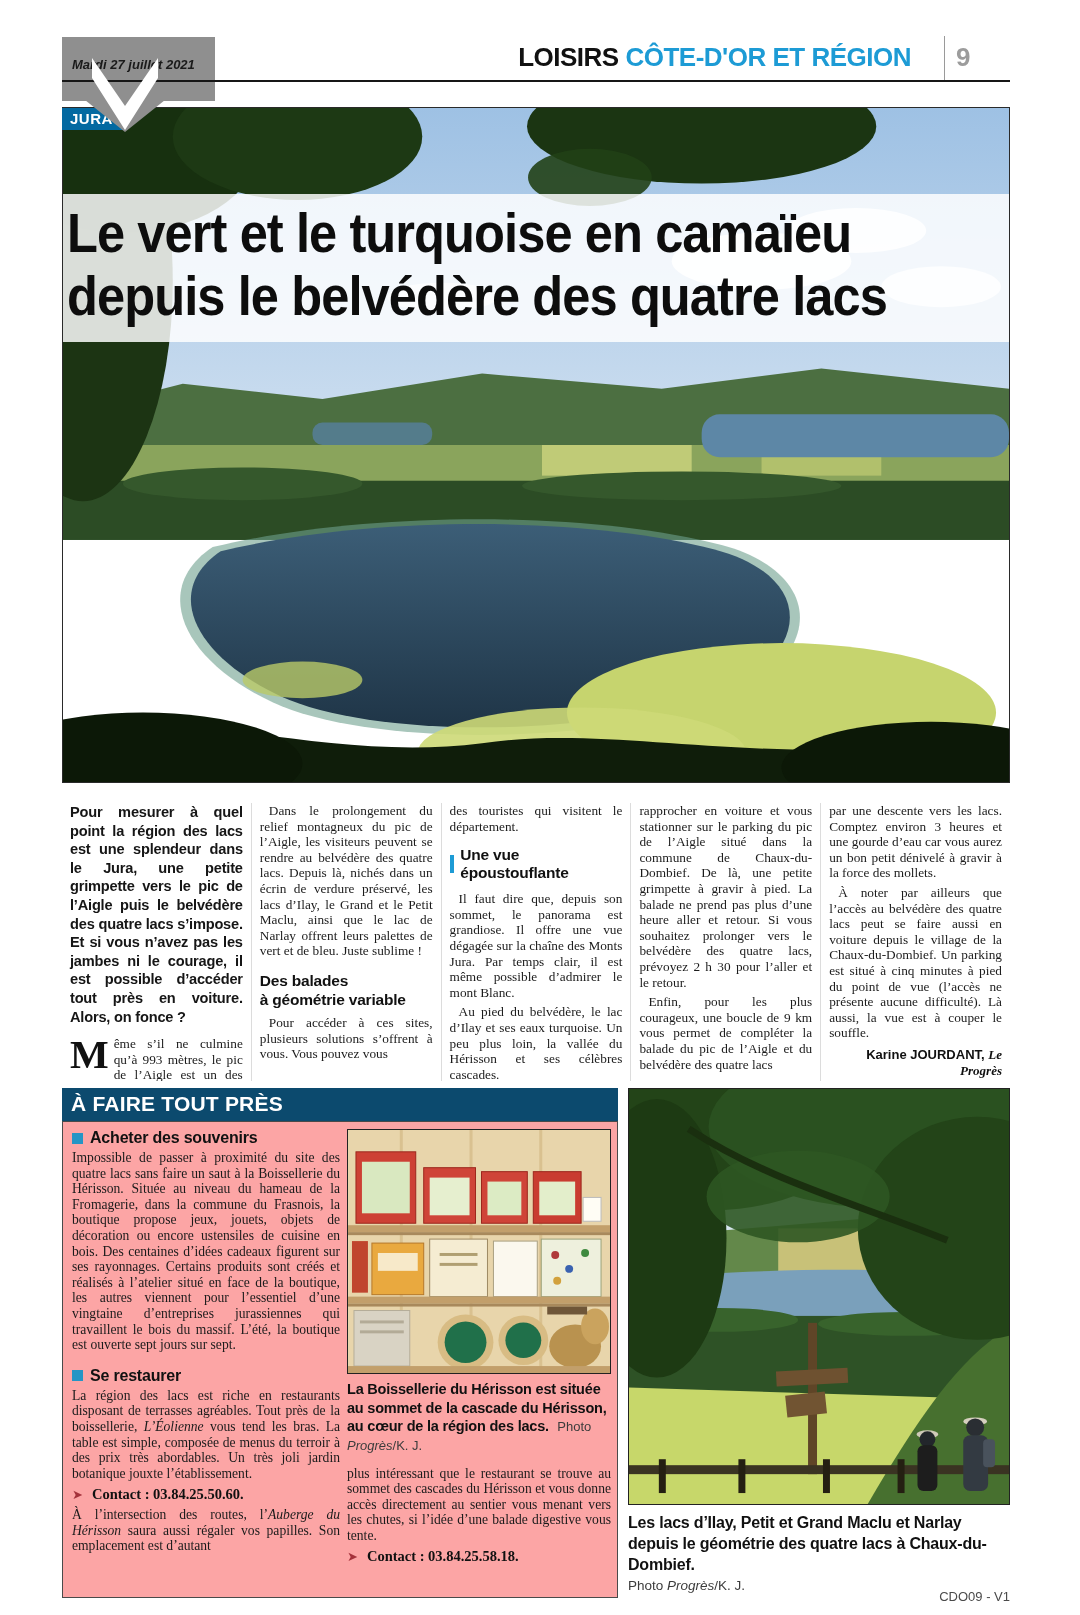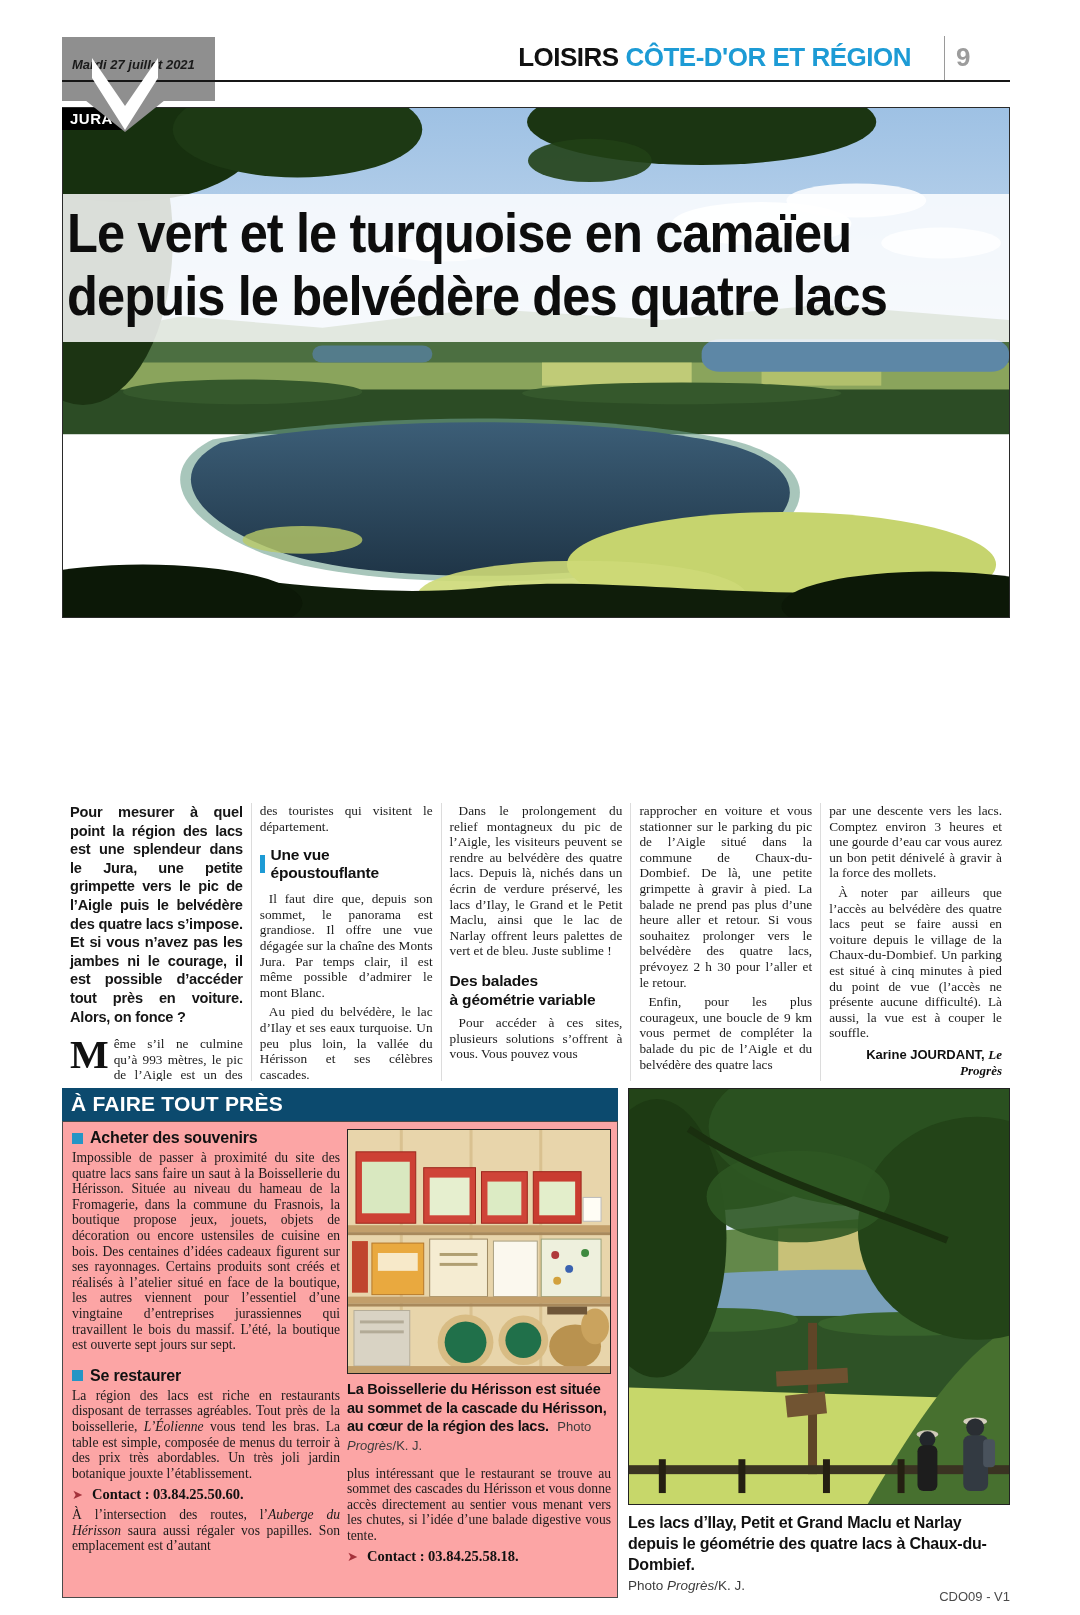--- a/index.html
+++ b/index.html
@@ -11,23 +11,23 @@
   .date-box span{display:block;padding:20px 0 0 10px;font-size:13px;font-weight:bold;font-style:italic;color:#1a1a1a;}
   .chevron{position:absolute;left:80px;top:56px;width:90px;height:78px;z-index:6;}
   .section-title{position:absolute;left:356px;top:42px;width:555px;text-align:right;
                  font-size:26px;font-weight:bold;letter-spacing:-0.5px;white-space:nowrap;}
   .sec-blue{color:#1d9bd5;}
   .head-divider{position:absolute;left:944px;top:36px;width:1px;height:46px;background:#9a9a9a;}
   .page-num{position:absolute;left:956px;top:42px;font-size:26px;font-weight:bold;color:#9c9c9c;}
   .header-rule{position:absolute;left:62px;top:80px;width:948px;height:2px;background:#161616;}
 
   
-  .main-photo{position:absolute;left:62px;top:107px;width:948px;height:511px;border:1px solid #2a2a2a;box-sizing:border-box;overflow:hidden;}
+  .main-photo{position:absolute;left:62px;top:107px;width:948px;height:676px;border:1px solid #2a2a2a;box-sizing:border-box;overflow:hidden;}
   .main-photo svg{display:block;width:100%;height:100%;}
-  .jura-tag{position:absolute;left:62px;top:108px;z-index:5;background:#000000;color:#fff;
+  .jura-tag{position:absolute;left:62px;top:108px;z-index:5;background:#0369a1;color:#fff;
             font-size:15px;font-weight:bold;letter-spacing:.5px;padding:2px 12px 3px 8px;}
   .headline-band{position:absolute;left:0;top:86px;width:948px;background:rgba(255,255,255,.84);
                  padding:8px 0 14px 4px;box-sizing:border-box;}
   .hl{font-size:55px;line-height:63px;font-weight:bold;letter-spacing:-1px;color:#0d0d0d;
       transform:scaleX(.92);transform-origin:0 50%;white-space:nowrap;}
 
   
   .main-caption{position:absolute;left:62px;top:777px;width:948px;}
   .cap-bold{font-size:14.5px;font-weight:bold;letter-spacing:-0.2px;color:#111;}
   .cap-credit{font-size:13px;color:#3c3c3c;margin-left:4px;}
@@ -148,35 +148,35 @@
   </div>
   <div class="jura-tag">JURA</div>
 
 
   <div class="article">
     <div class="col">
       <p class="lede">Pour mesurer à quel point la région des lacs est une splendeur dans le Jura, une petite grimpette vers le pic de l’Aigle puis le belvédère des quatre lacs s’impose. Et si vous n’avez pas les jambes ni le courage, il est possible d’accéder tout près en voiture. Alors, on fonce ?</p>
       <p class="body"><span class="dropcap">M</span><span>ême s’il ne culmine qu’à 993 mètres, le pic de l’Aigle est un des sommets les plus emblématiques du Jura. Il est surtout une destination très appréciée</span></p>
     </div>
     <div class="col">
+      <p class="body ind">Dans le prolongement du relief montagneux du pic de l’Aigle, les visiteurs peuvent se rendre au belvédère des quatre lacs. Depuis là, nichés dans un écrin de verdure préservé, les lacs d’Ilay, le Grand et le Petit Maclu, ainsi que le lac de Narlay offrent leurs palettes de vert et de bleu. Juste sublime !</p>
+      <h3 class="subhead2">
+          <span class="s2l">Des balades</span>
+          <span class="s2l">à géométrie variable</span>
+        </h3>
+      <p class="body ind">Pour accéder à ces sites, plusieurs solutions s’offrent à vous. Vous pouvez vous</p>
+    </div>
+    <div class="col">
       <p class="body">des touristes qui visitent le département.</p>
       <h3 class="subhead1">
           <span class="bluebar"></span>
           <span>Une vue époustouflante</span>
         </h3>
       <p class="body ind">Il faut dire que, depuis son sommet, le panorama est grandiose. Il offre une vue dégagée sur la chaîne des Monts Jura. Par temps clair, il est même possible d’admirer le mont Blanc.</p>
       <p class="body ind">Au pied du belvédère, le lac d’Ilay et ses eaux turquoise. Un peu plus loin, la vallée du Hérisson et ses célèbres cascades.</p>
-    </div>
-    <div class="col">
-      <p class="body ind">Dans le prolongement du relief montagneux du pic de l’Aigle, les visiteurs peuvent se rendre au belvédère des quatre lacs. Depuis là, nichés dans un écrin de verdure préservé, les lacs d’Ilay, le Grand et le Petit Maclu, ainsi que le lac de Narlay offrent leurs palettes de vert et de bleu. Juste sublime !</p>
-      <h3 class="subhead2">
-          <span class="s2l">Des balades</span>
-          <span class="s2l">à géométrie variable</span>
-        </h3>
-      <p class="body ind">Pour accéder à ces sites, plusieurs solutions s’offrent à vous. Vous pouvez vous</p>
     </div>
     <div class="col">
       <p class="body">rapprocher en voiture et vous stationner sur le parking du pic de l’Aigle situé dans la commune de Chaux-du-Dombief. De là, une petite grimpette à gravir à pied. La balade ne prend pas plus d’une heure aller et retour. Si vous souhaitez prolonger vers le belvédère des quatre lacs, prévoyez 2 h 30 pour l’aller et le retour.</p>
       <p class="body ind">Enfin, pour les plus courageux, une boucle de 9 km vous permet de compléter la balade du pic de l’Aigle et du belvédère des quatre lacs</p>
     </div>
     <div class="col">
       <p class="body">par une descente vers les lacs. Comptez environ 3 heures et une gourde d’eau car vous aurez un bon petit dénivelé à gravir à la force des mollets.</p>
       <p class="body ind">À noter par ailleurs que l’accès au belvédère des quatre lacs peut se faire aussi en voiture depuis le village de la Chaux-du-Dombief. Un parking est situé à cinq minutes à pied du point de vue (l’accès ne présente aucune difficulté). Là aussi, la vue est à couper le souffle.</p>
       <p class="byline"><span class="by-name">Karine JOURDANT,</span> <span class="by-src">Le Progrès</span></p>
     </div>

